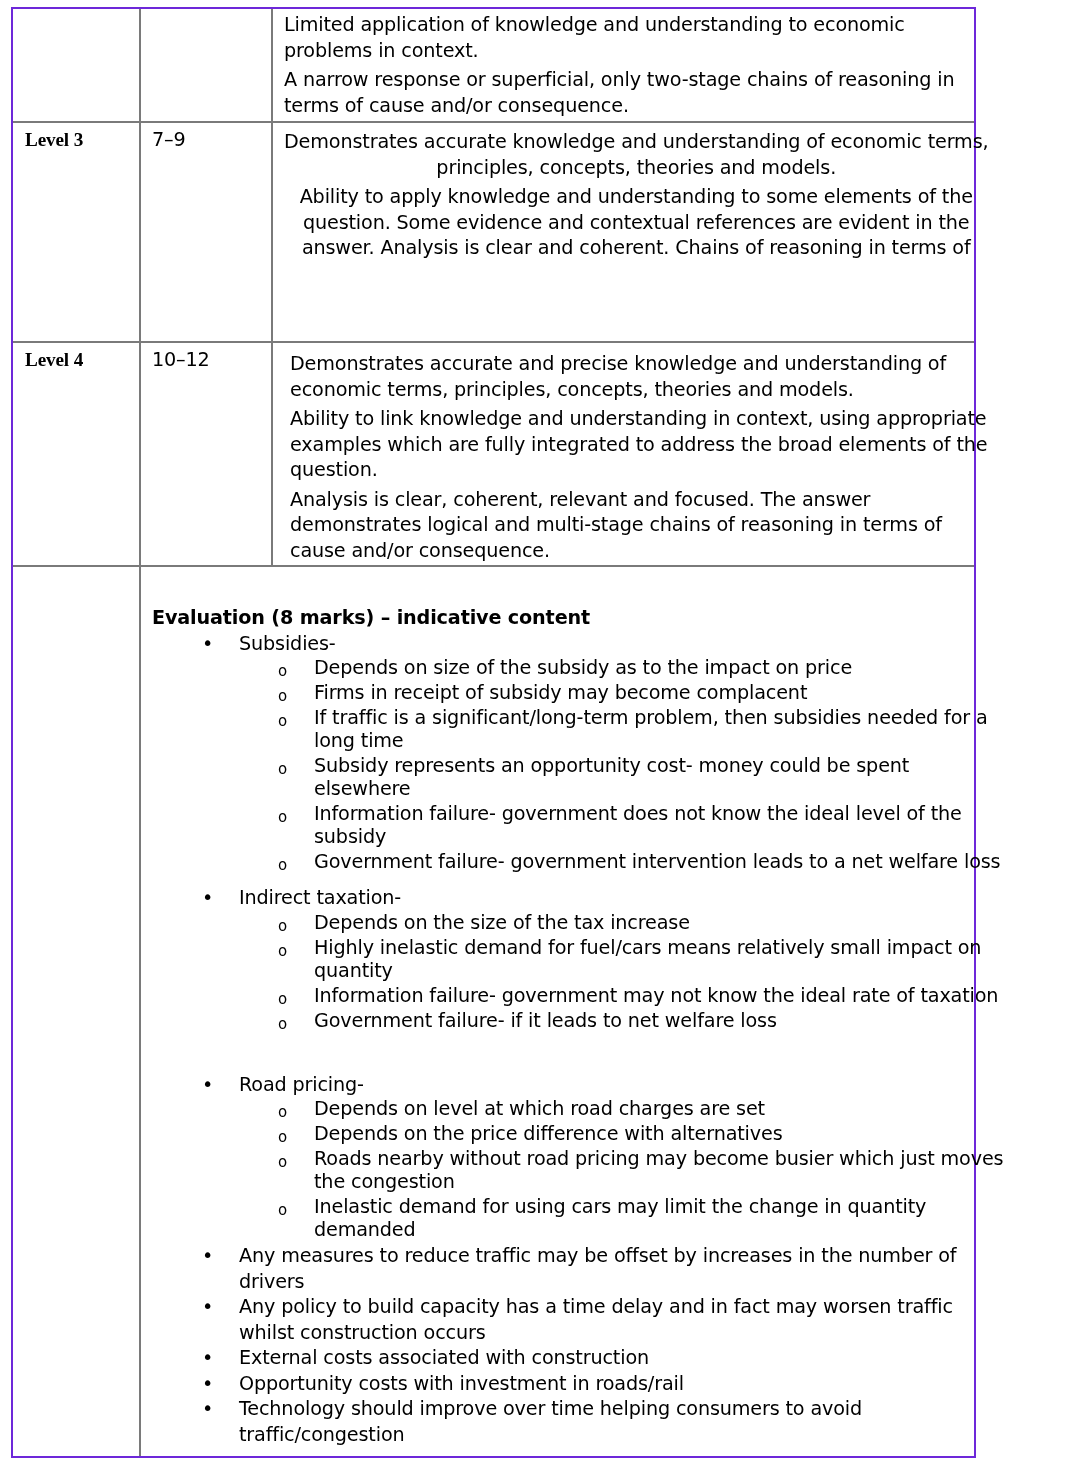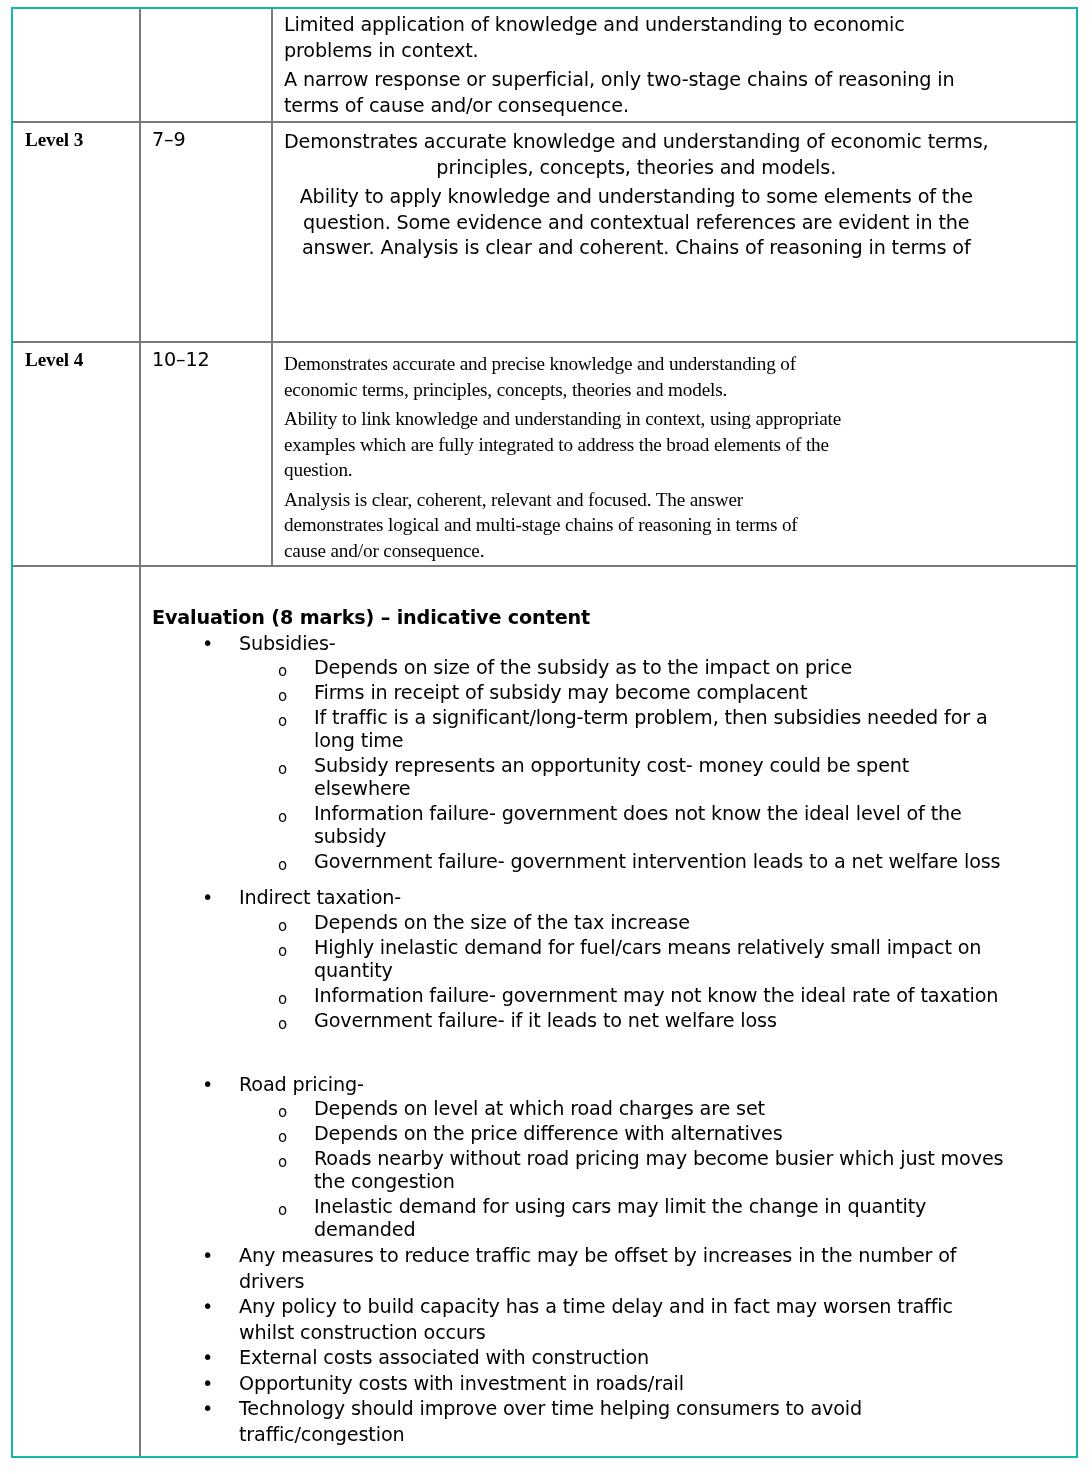--- a/index.html
+++ b/index.html
@@ -1,22 +1,22 @@
 <!DOCTYPE html>
 <html><head>
 <meta charset="utf-8">
 <style>
   html, body { margin: 0; padding: 0; background: #ffffff; }
   body {
     width: 1092px; height: 1474px; position: relative; overflow: hidden;
     font-family: "DejaVu Sans", sans-serif; color: #000;
   }
   .doc-table {
-    position: absolute; left: 11px; top: 7px; width: 1067px; height: 1451px;
-    border: 2px solid #14b8a6; box-sizing: border-box;
+    position: absolute; left: 11px; top: 7px; width: 965px; height: 1451px;
+    border: 2px solid #6d28d9; box-sizing: border-box;
   }
   .vline { position: absolute; width: 2px; background: #7a7a7a; }
   .hline { position: absolute; height: 2px; background: #7a7a7a; left: 0; right: 0; }
   .cell { position: absolute; font-size: 19.2px; line-height: 25.5px; letter-spacing: -0.15px; white-space: nowrap; }
   .level-label { font-weight: bold; font-family: Liberation Serif, serif; }
   .para { margin-bottom: 4px; }
   .line { display: block; }
   .eval-title { font-weight: bold; }
   .bul { position: relative; }
   .bul .mark { position: absolute; }
@@ -53,21 +53,21 @@
     </div>
     <div class="para">
       <span class="line">Ability to apply knowledge and understanding to some elements of the</span>
       <span class="line">question. Some evidence and contextual references are evident in the</span>
       <span class="line">answer. Analysis is clear and coherent. Chains of reasoning in terms of</span>
     </div>
   </div>
 
   <div class="cell level-label" style="left:12px; top:338px;">Level 4</div>
   <div class="cell" style="left:139px; top:338px;">10–12</div>
-  <div class="cell" style="left:271px; top:342px;font-family:Liberation Serif, serif;">
+  <div class="cell" style="left:277px; top:342px;">
     <div class="para">
       <span class="line">Demonstrates accurate and precise knowledge and understanding of</span>
       <span class="line">economic terms, principles, concepts, theories and models.</span>
     </div>
     <div class="para">
       <span class="line">Ability to link knowledge and understanding in context, using appropriate</span>
       <span class="line">examples which are fully integrated to address the broad elements of the</span>
       <span class="line">question.</span>
     </div>
     <div class="para">

